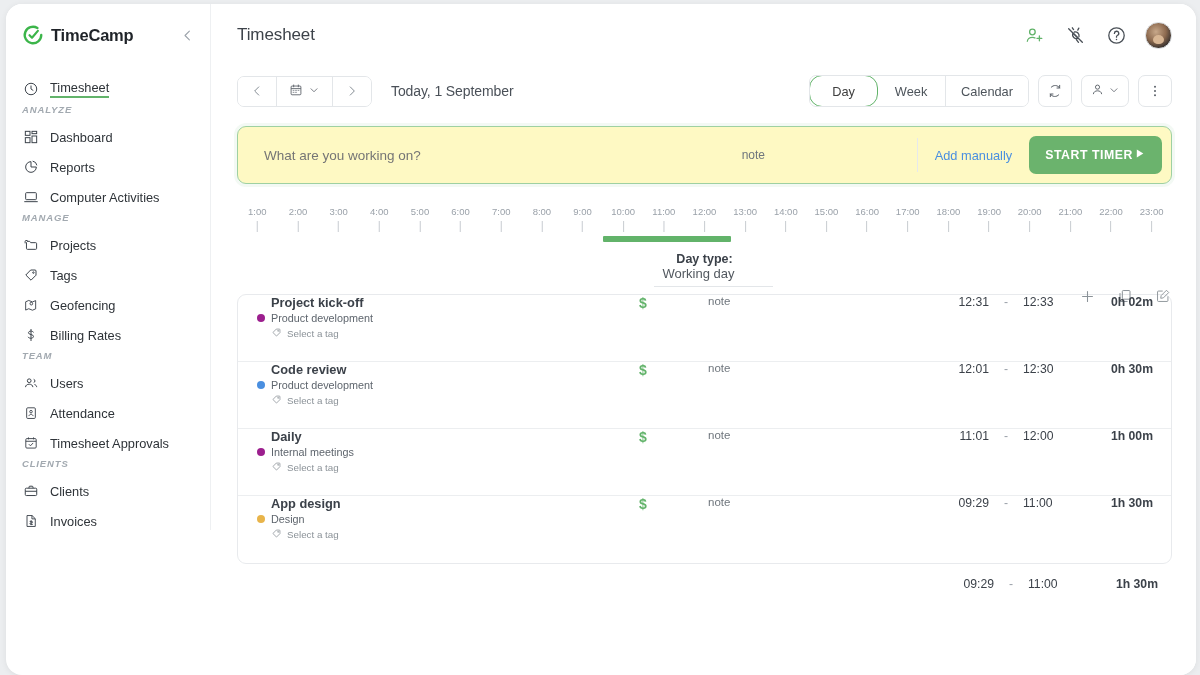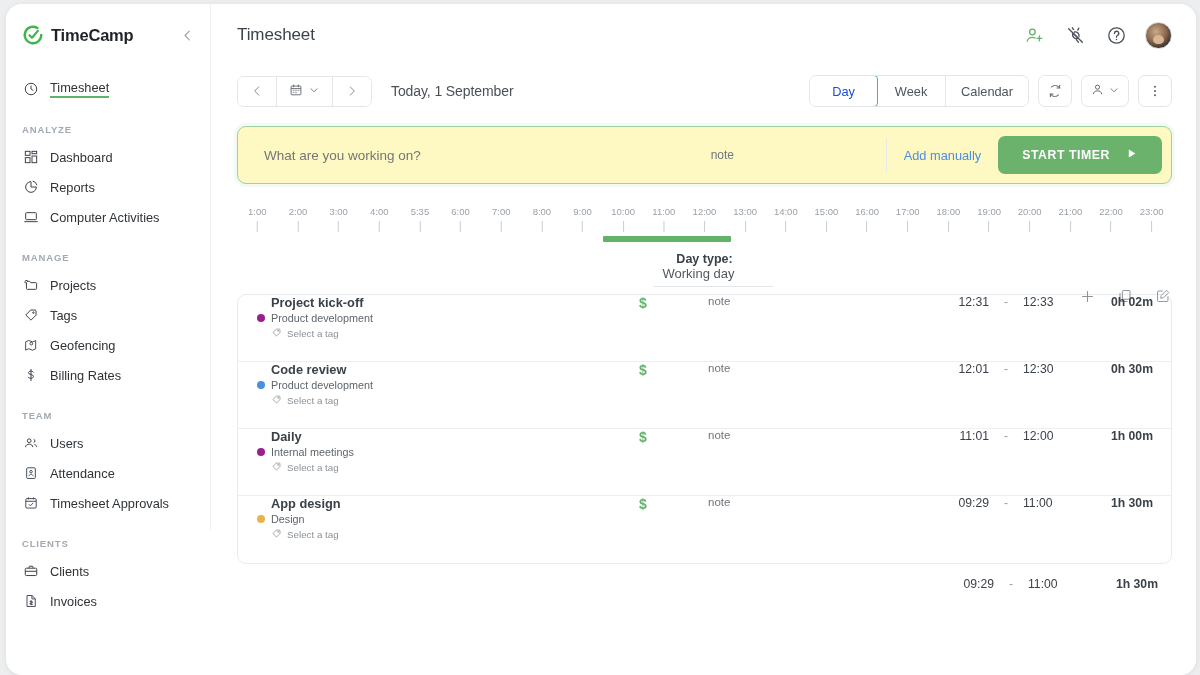--- a/index.html
+++ b/index.html
@@ -56,21 +56,21 @@
     font-size: 12.8px; color: #2e3338;
     margin-left: 11px; white-space: nowrap;
   }
   .nav-item.active .nav-label {
     border-bottom: 2px solid #62b36a;
     padding-bottom: 1px;
   }
   .nav-section {
     font-size: 9.5px; font-weight: 700; color: #a2a9b0;
     letter-spacing: 0.85px;
-    padding: 0 16px; margin-top: 20px; margin-bottom: 7px;
+    padding: 0 16px; margin-bottom: 7px; font-style: italic;
   }
   .nav-group .nav-item { margin-bottom: 0px; height: 30px; }
 
   
   .main {
     position: absolute; left: 205px; top: 0;
     width: 985px; height: 671px;
     background: #ffffff;
   }
   .topbar {
@@ -130,21 +130,21 @@
     border: 1px solid #e3e6e9; border-radius: 7px; overflow: hidden;
   }
   .view-tab {
     display: flex; align-items: center; justify-content: center;
     min-width: 69px; padding: 0 15px; font-size: 12.8px;
     color: #4d545b; cursor: pointer;
     border-right: 1px solid #e3e6e9; background: #fff;
   }
   .view-tab:last-child { border-right: none; }
   .view-tab.active {
-    color: #1d4ed8; border: 1.5px solid #62b36a; border-radius: 4px;
+    color: #404040; border: 1.5px solid #62b36a; border-radius: 13px;
     margin: -1px; z-index: 2;
   }
   .sq-btn {
     width: 34px; height: 32px; border: 1px solid #e3e6e9;
     border-radius: 7px; background: #fff; cursor: pointer;
     display: flex; align-items: center; justify-content: center;
     color: #5a6068;
   }
   .sq-btn.wide { width: 48px; gap: 3px; }
 
@@ -164,24 +164,24 @@
     font-size: 12px; color: #6f767d; width: 175px;
   }
   .timer-divider {
     width: 1px; height: 34px; background: #e6e9ec;
   }
   .add-manually {
     font-size: 12.8px; color: #4a8fe0; cursor: pointer;
     padding: 0 17px; white-space: nowrap;
   }
   .start-timer {
-    display: flex; align-items: center; gap: 15px;
+    display: flex; align-items: center; gap: 0;
     background: #6bb36d; color: #fff;
     font-size: 12.3px; font-weight: 700; letter-spacing: 0.55px;
-    height: 38px; padding: 0 24px; border-radius: 7px;
+    height: 38px; padding: 0 16px; border-radius: 7px;
     margin-right: 9px; cursor: pointer; border: none;
     font-family: inherit;
   }
 
   
   .ruler {
     position: relative; margin: 22px 24px 0 26px; height: 40px;
   }
   .ruler-tick {
     position: absolute; top: 0; text-align: center;
@@ -550,21 +550,21 @@
         </div>
         <div class="ruler-tick" style="left: 10.8696%;">
           <div class="t-label">3:00</div>
           <div class="t-mark"></div>
         </div>
         <div class="ruler-tick" style="left: 15.2174%;">
           <div class="t-label">4:00</div>
           <div class="t-mark"></div>
         </div>
         <div class="ruler-tick" style="left: 19.5652%;">
-          <div class="t-label">5:35</div>
+          <div class="t-label">5:00</div>
           <div class="t-mark"></div>
         </div>
         <div class="ruler-tick" style="left: 23.913%;">
           <div class="t-label">6:00</div>
           <div class="t-mark"></div>
         </div>
         <div class="ruler-tick" style="left: 28.2609%;">
           <div class="t-label">7:00</div>
           <div class="t-mark"></div>
         </div>

